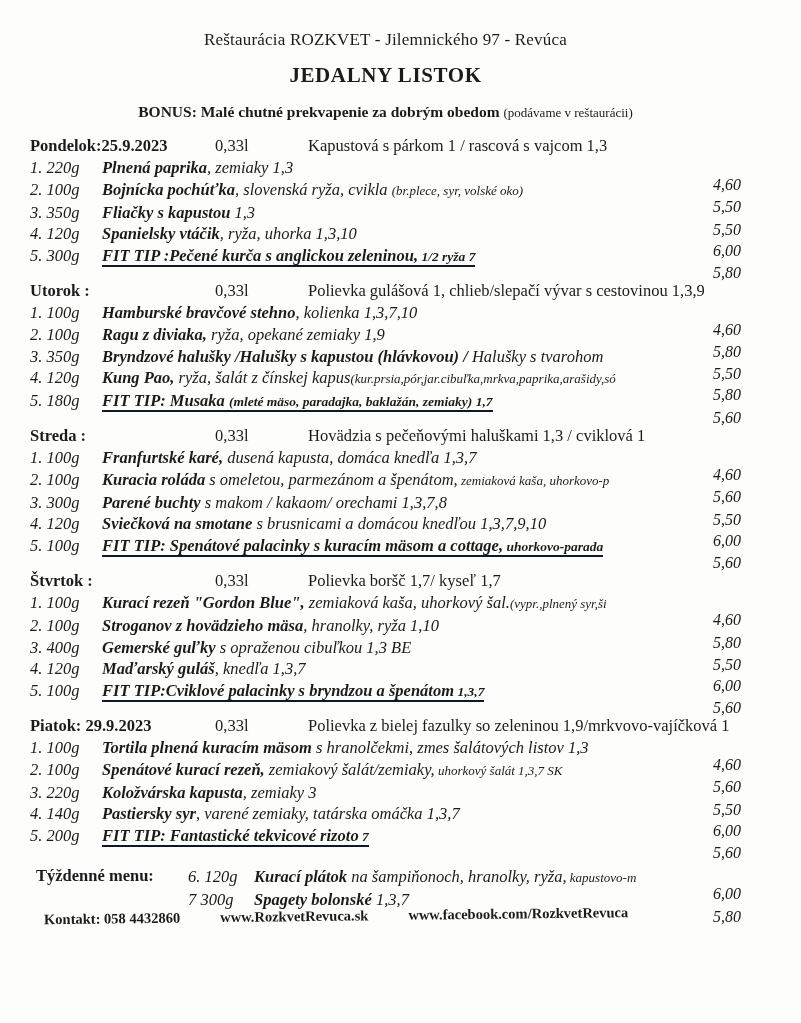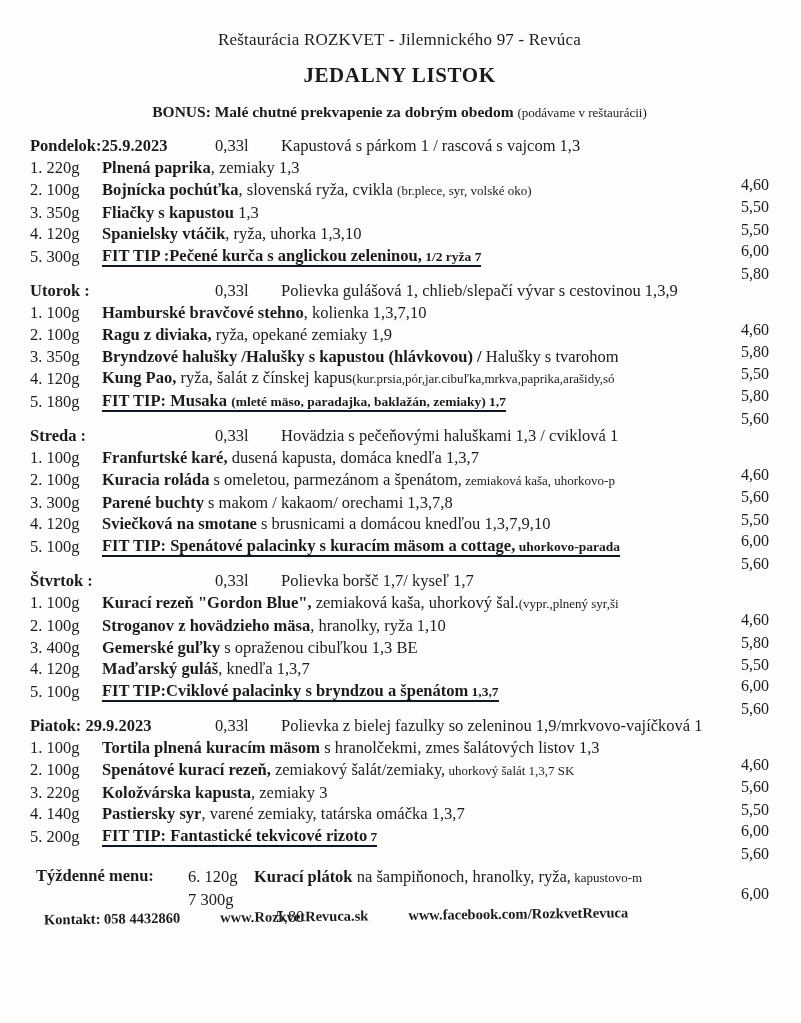--- a/index.html
+++ b/index.html
@@ -3,36 +3,36 @@
 <meta charset="utf-8">
 <style>
   html,body { margin:0; padding:0; }
   body {
     width:801px; height:1023px;
     background:#fdfdfc;
     font-family:"Liberation Serif","DejaVu Serif",serif;
     color:#1b1b1b;
     overflow:hidden;
   }
-  .page { padding:30px 32px 0 30px; box-sizing:border-box; width:801px; }
+  .page { padding:30px 60px 0 30px; box-sizing:border-box; width:801px; }
 
   .header-line { text-align:center; font-size:17px; letter-spacing:0.2px; }
   .title { text-align:center; font-size:21px; font-weight:bold; margin-top:13px; letter-spacing:0.6px; }
   .bonus { text-align:center; font-size:15.5px; font-weight:bold; margin-top:15px; }
   .bonus .small-note { font-size:13px; font-weight:normal; }
 
   .day-section { margin-top:12px; }
   .day-section:first-child { margin-top:14px; }
 
   .day-header { display:flex; font-size:16.5px; line-height:22px; align-items:baseline; }
   .day-name { font-weight:bold; min-width:185px; white-space:nowrap; }
   .volume { min-width:66px; }
-  .soup { flex:1; white-space:nowrap; overflow:hidden; }
-
-  .item-row { display:flex; font-size:16.5px; line-height:21.8px; align-items:center; }
+  .soup { flex:1; white-space:nowrap; overflow:hidden;margin-left:27px; }
+
+  .item-row { display:flex; font-size:16.5px; line-height:21.8px; align-items:flex-start;font-style:italic; }
   .item-left { min-width:72px; white-space:nowrap; }
   .dish { flex:1 1 auto; white-space:nowrap; overflow:hidden; min-width:0; }
   .dish .name { font-weight:bold; }
   .dish .small { font-size:13px; }
   .price { width:50px; text-align:right; font-size:16px; position:relative; top:17px; flex:0 0 auto; }
 
   .fit .fit-underline { border-bottom:2px solid #0f172a; padding-bottom:0px; }
   .fit .name { font-weight:bold; }
   .fit .small { font-weight:bold; font-size:13.5px; }
 
@@ -230,20 +230,21 @@
   <div class="weekly">
     <div class="weekly-label">Týždenné menu:</div>
     <div class="weekly-items">
         <div class="item-row">
           <span class="item-left">6. 120g</span>
           <span class="dish"><span class="name">Kurací plátok</span><span class="desc"> na šampiňonoch, hranolky, ryža,</span><span class="small"> kapustovo-m</span></span>
           <span class="price">6,00</span>
         </div>
         <div class="item-row weekly-row-2">
           <span class="item-left">7 300g</span>
+          <span class="dish"><span class="name">Spagety bolonské</span><span class="desc"> 1,3,7</span></span>
           <span class="price">5,80</span>
         </div>
       </div>
   </div>
 
 
   <div class="contact-row">
     <span>Kontakt: 058 4432860</span>
     <span>www.RozkvetRevuca.sk</span>
     <span>www.facebook.com/RozkvetRevuca</span>

